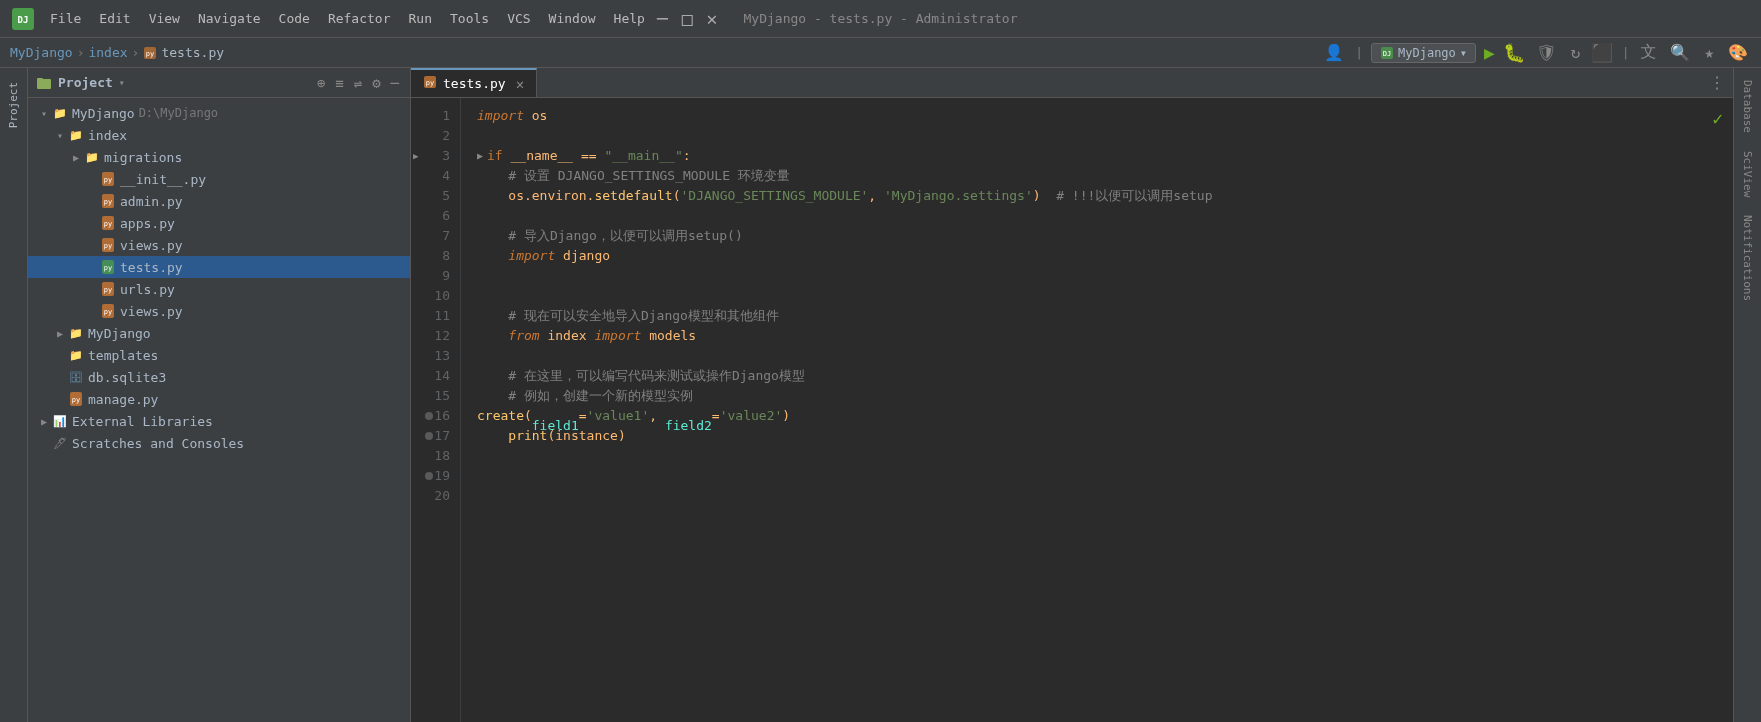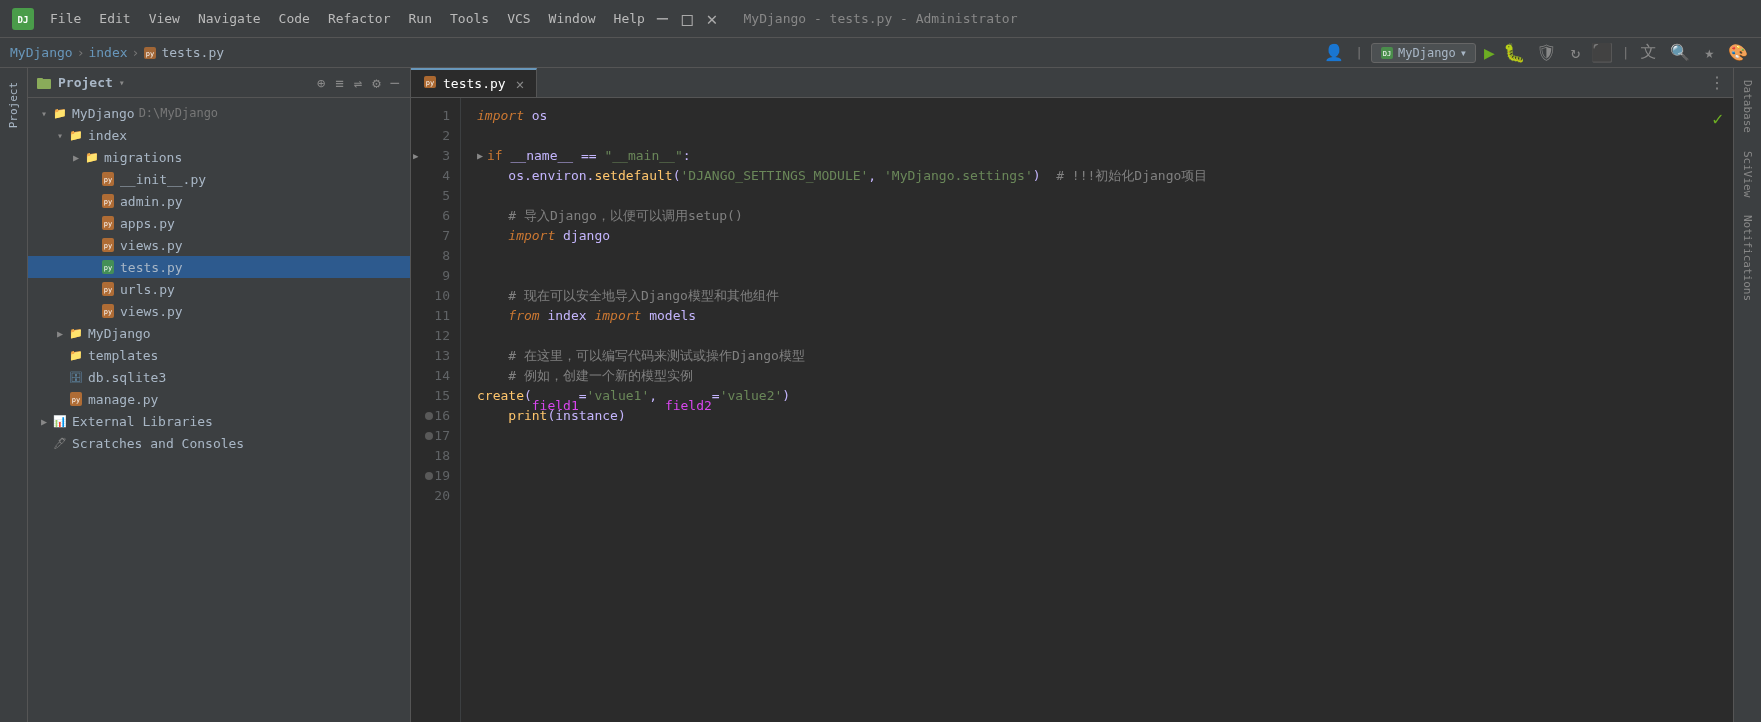--- a/index.html
+++ b/index.html
@@ -326,22 +326,22 @@
       height: 20px;
       display: flex;
       align-items: center;
       white-space: pre;
     }
     .kw { color: #cc7832; font-style: italic; }
     .kw2 { color: #cc7832; }
     .str { color: #6a8759; }
     .fn { color: #ffc66d; }
     .comment { color: #808080; }
-    .var { color: #c4b5fd; }
-    .param { color: #d946ef; margin-top: 20px; }
+    .var { color: #fdba74; }
+    .param { color: #5eead4; margin-top: 20px; }
     .check-mark {
       position: absolute;
       right: 10px;
       top: 10px;
       color: #6cad23;
       font-size: 18px;
     }
 
     
     #right-panel {
@@ -721,23 +721,26 @@
         <div class="code-line">&nbsp;</div>
 
         <div class="code-line">
           <span style="color:#888; margin-right:4px; font-size:10px">▶</span>
           <span class="kw2">if</span>
           <span class="var"> __name__ == </span>
           <span class="str">"__main__"</span>
           <span class="var">:</span>
         </div>
 
-
-        <div class="code-line">
-          <span class="var">    os.environ.</span><span class="fn">setdefault</span><span class="var">(</span><span class="str">'DJANGO_SETTINGS_MODULE'</span><span class="var">, </span><span class="str">'MyDjango.settings'</span><span class="var">)  </span><span class="comment"># !!!初始化Django项目</span>
+        <div class="code-line">
+          <span class="comment">    # 设置 DJANGO_SETTINGS_MODULE 环境变量</span>
+        </div>
+
+        <div class="code-line">
+          <span class="var">    os.environ.</span><span class="fn">setdefault</span><span class="var">(</span><span class="str">'DJANGO_SETTINGS_MODULE'</span><span class="var">, </span><span class="str">'MyDjango.settings'</span><span class="var">)  </span><span class="comment"># !!!以便可以调用setup</span>
         </div>
 
         <div class="code-line">&nbsp;</div>
 
         <div class="code-line">
           <span class="comment">    # 导入Django，以便可以调用setup()</span>
         </div>
 
         <div class="code-line">
           <span class="var">    </span><span class="kw">import</span><span class="var"> django</span>

